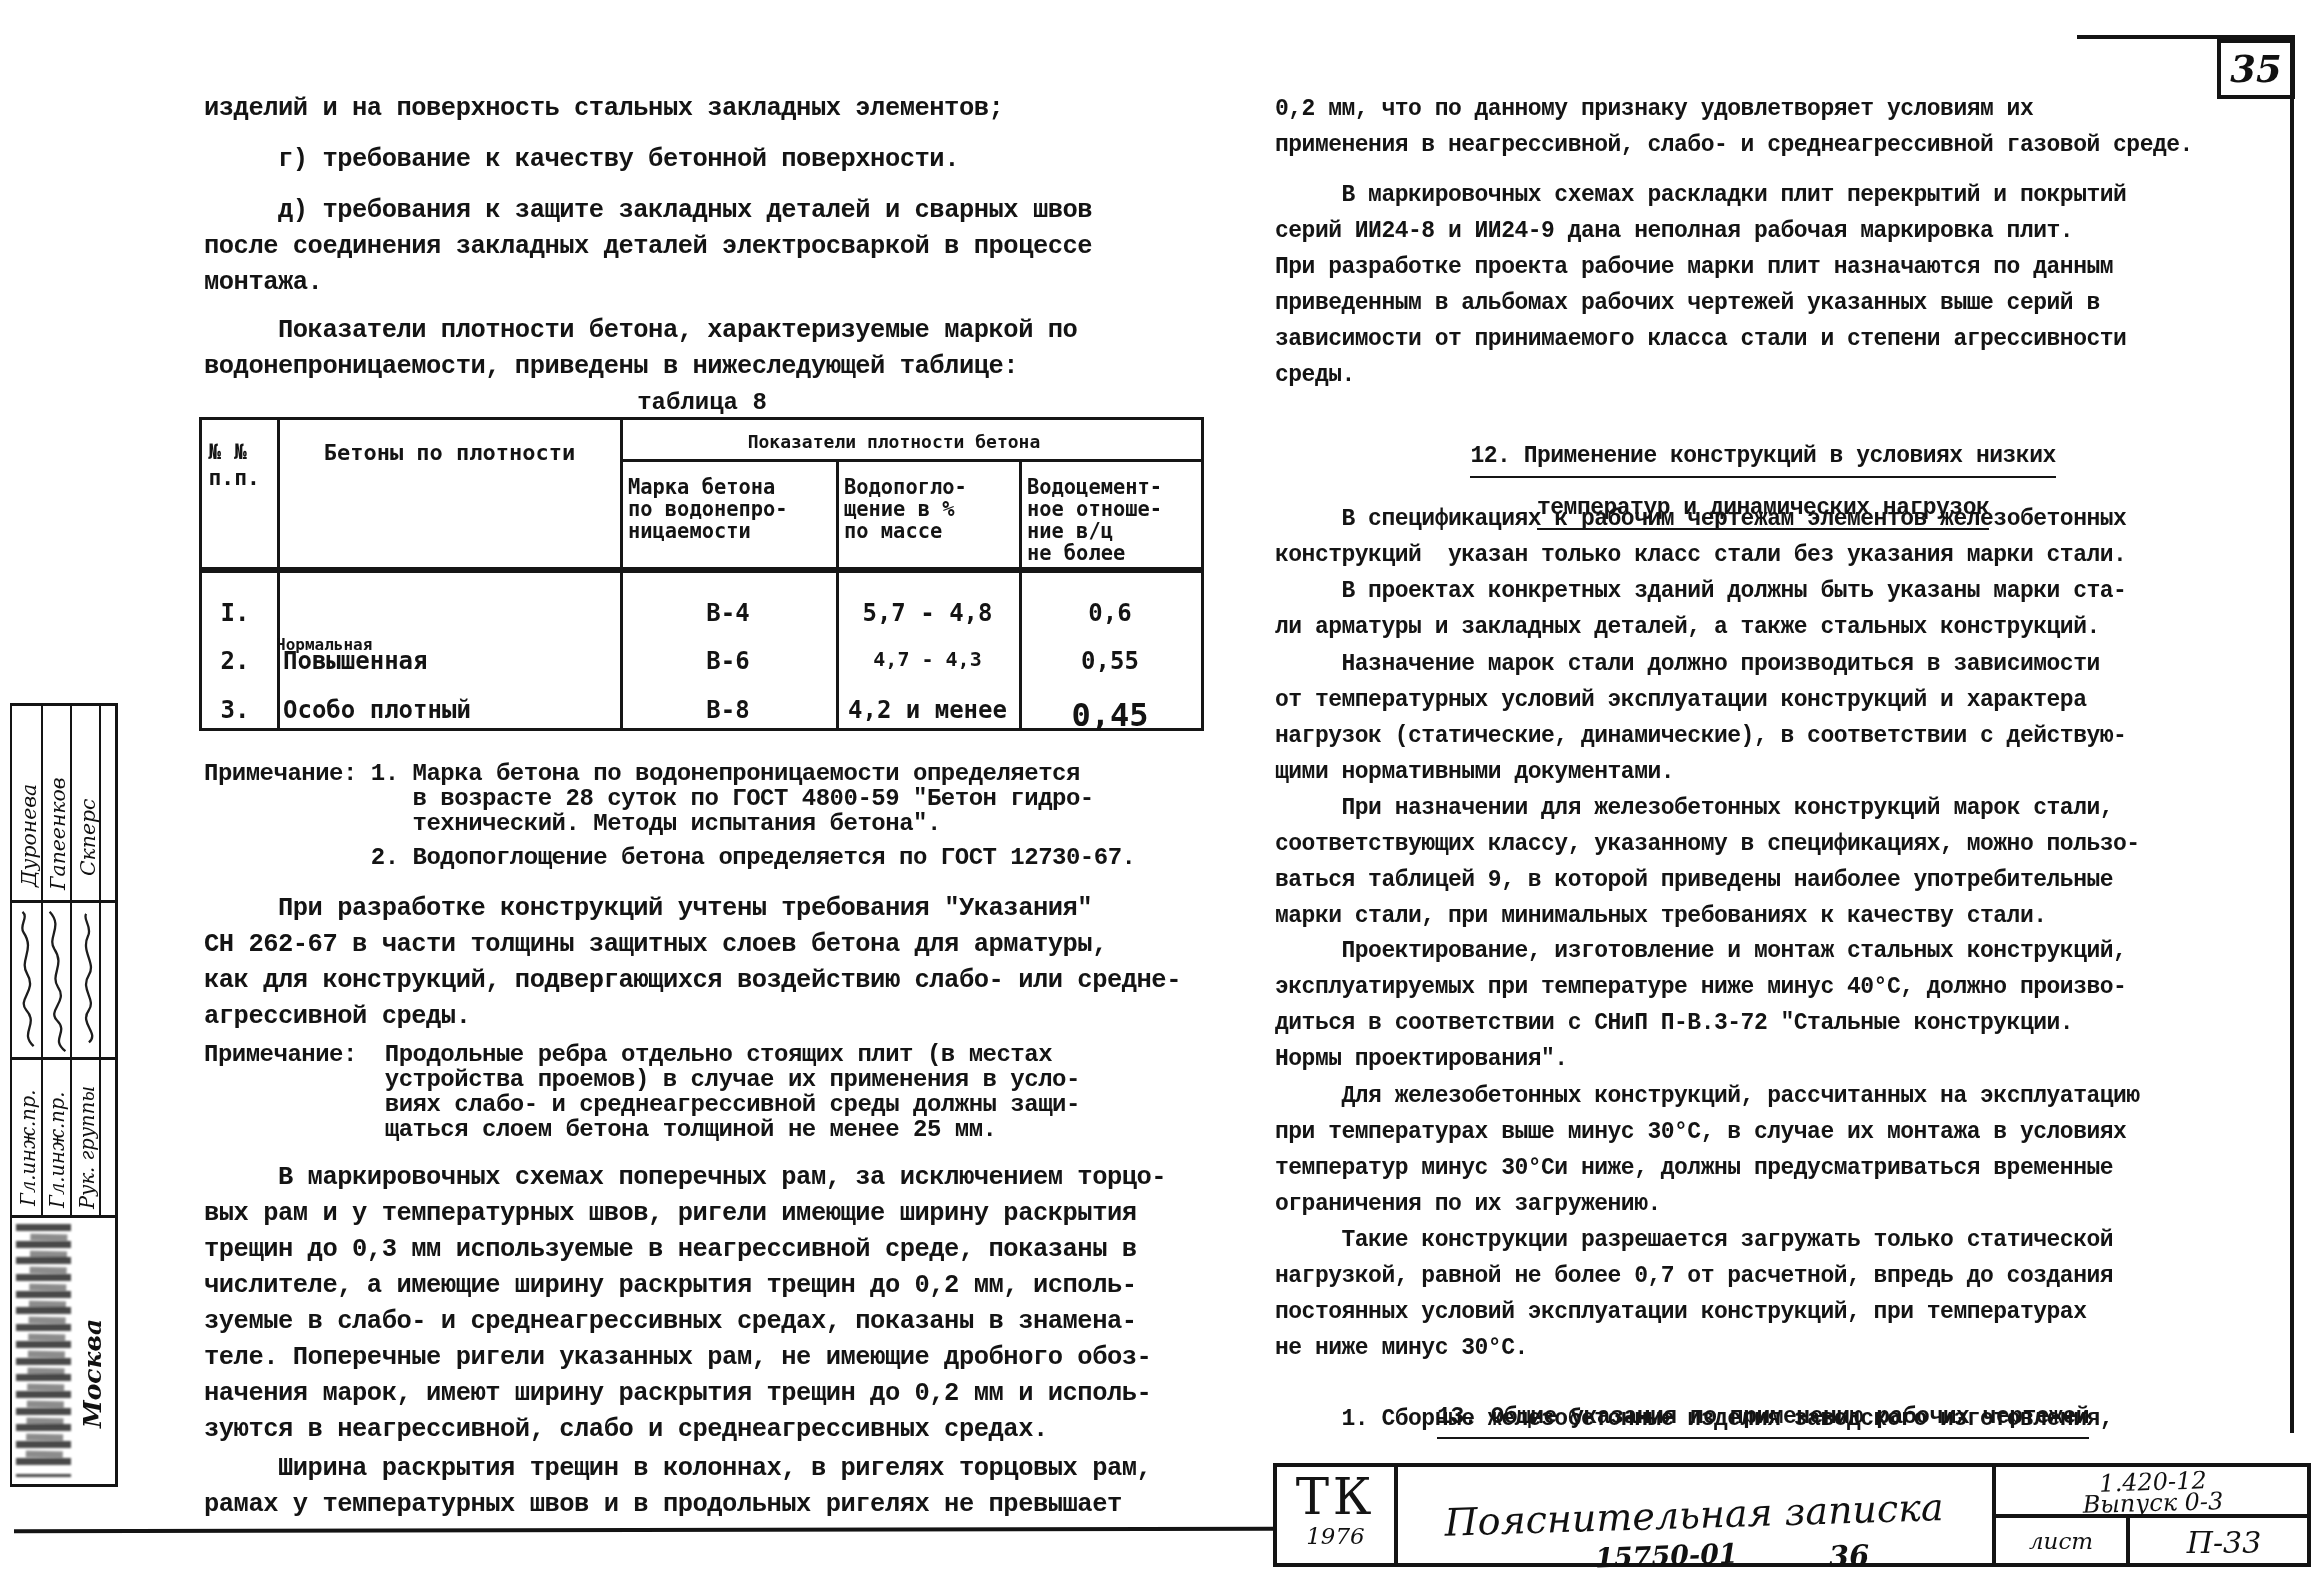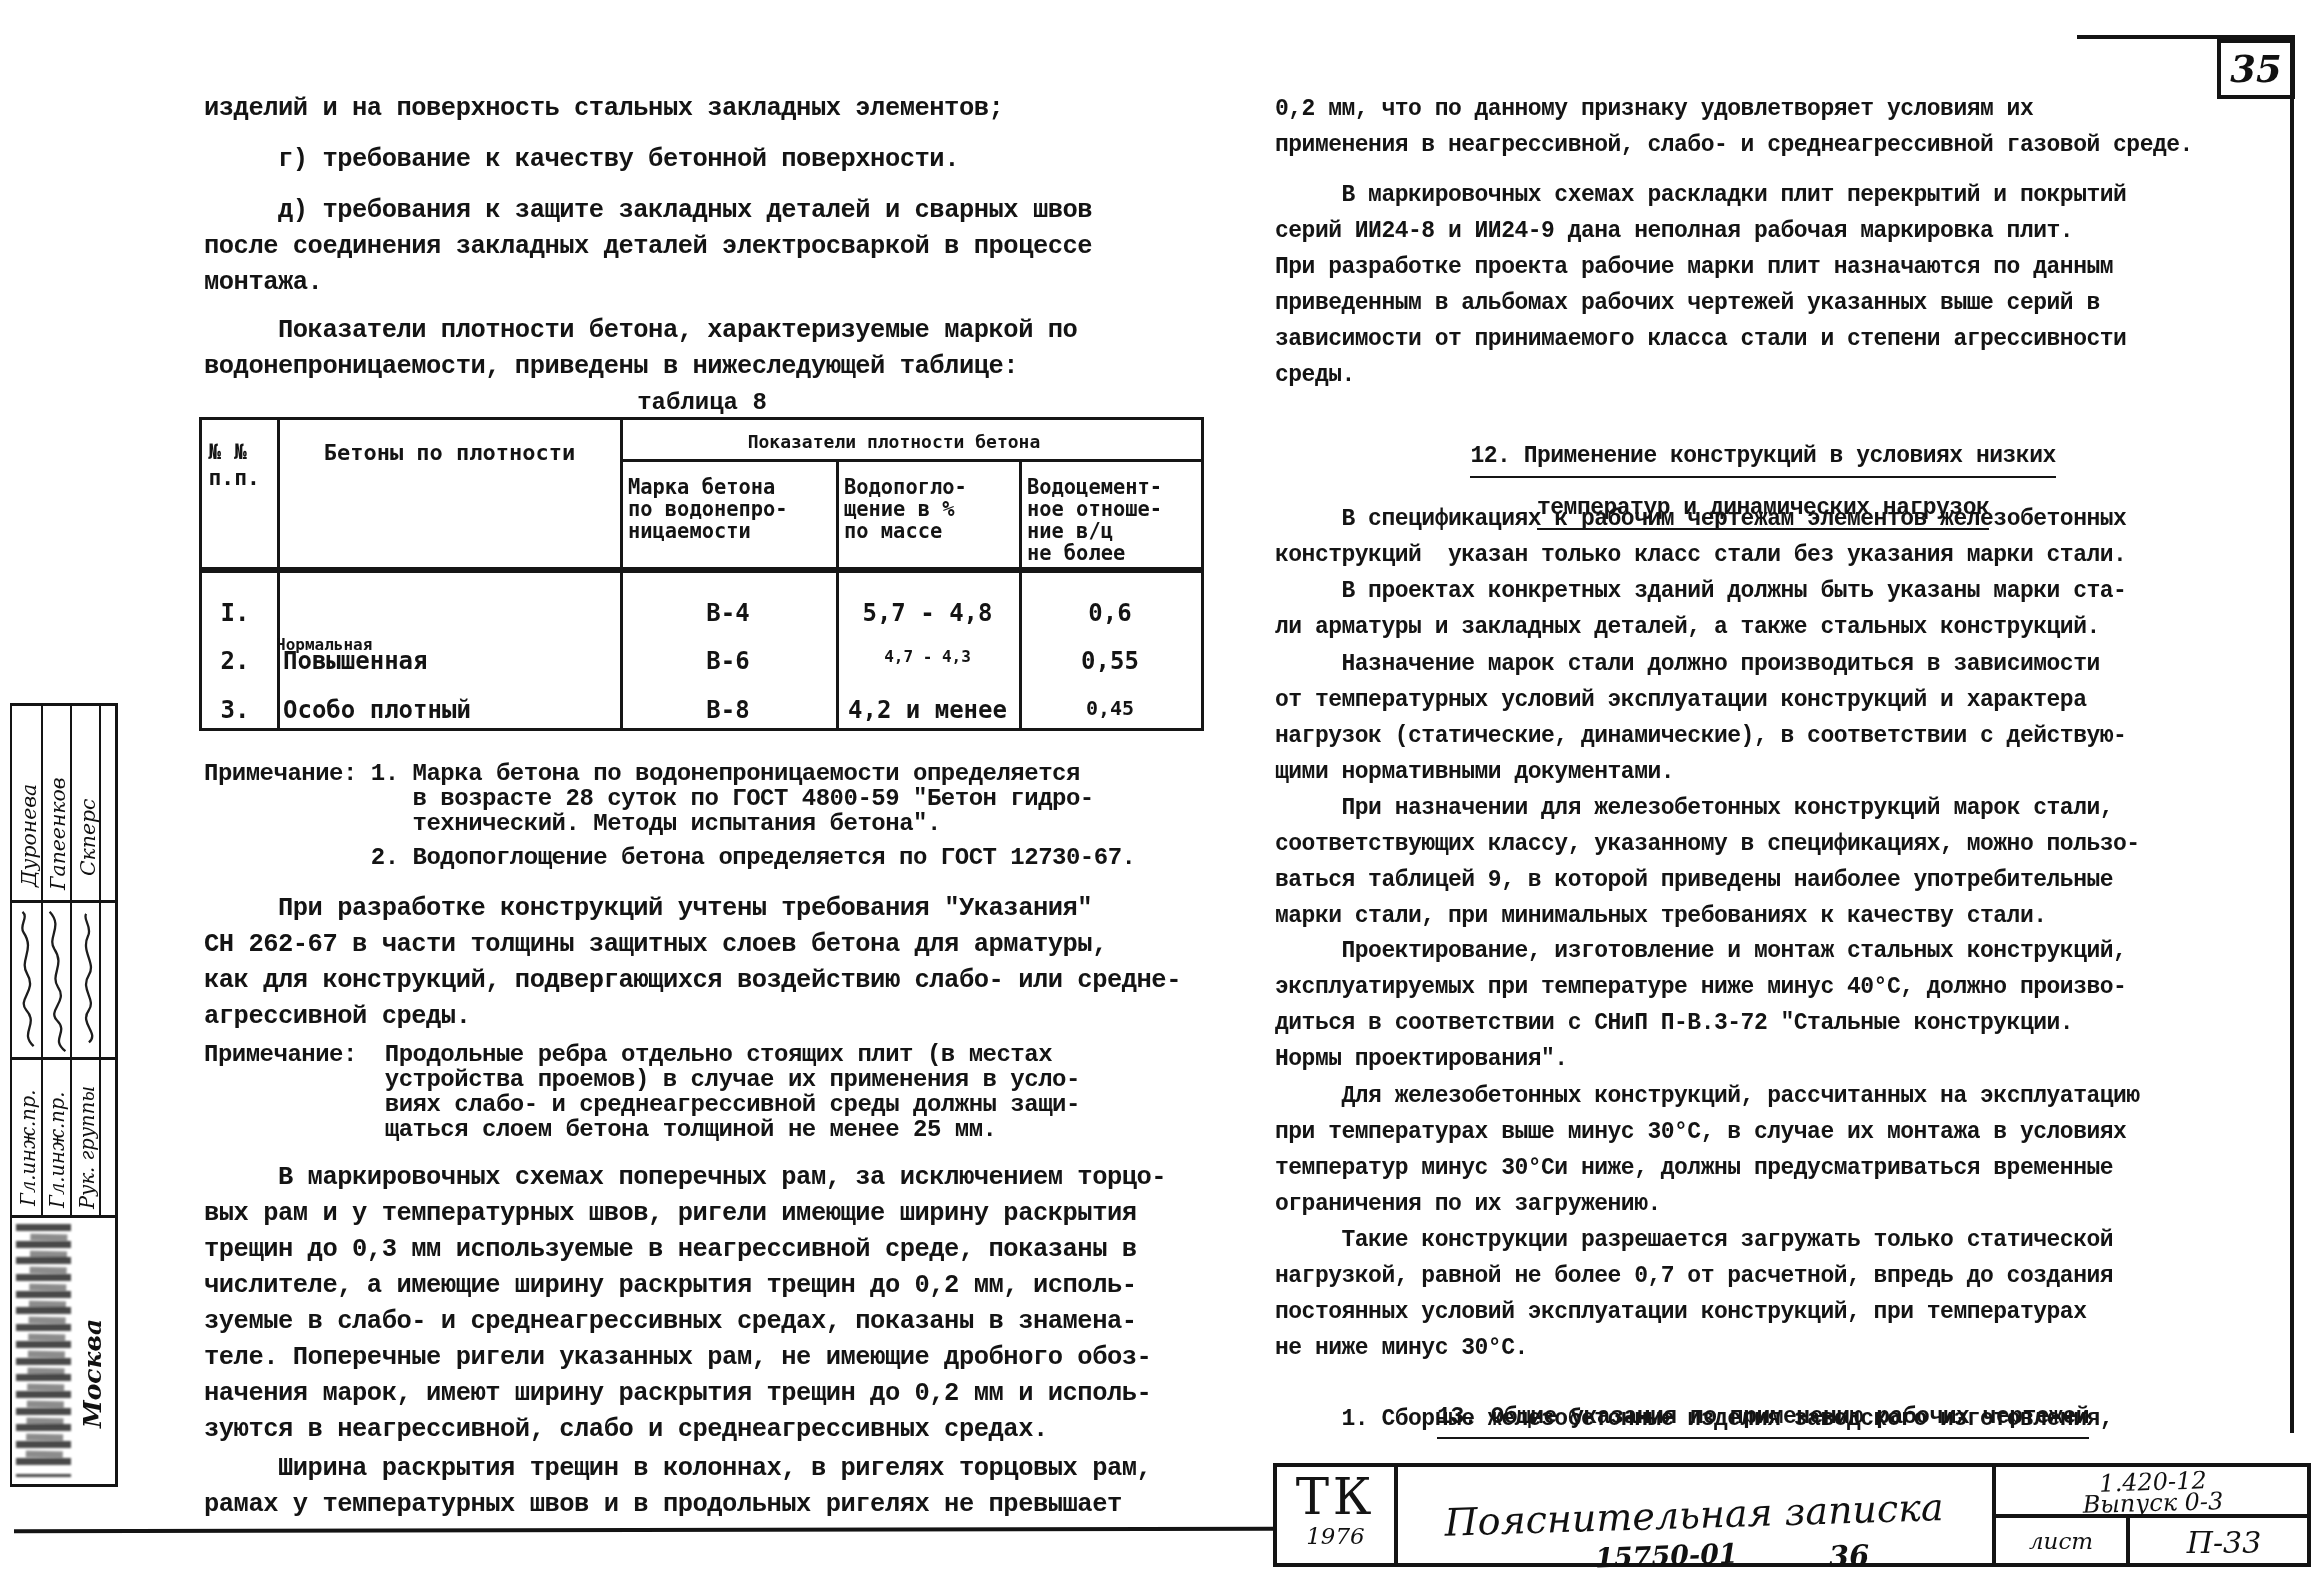--- a/index.html
+++ b/index.html
@@ -70,28 +70,28 @@
 
     <div class="cell" style="left:18.5px;top:179px;font-size:24px;">I.</div>
     <div class="cell" style="left:74px;top:179px;font-size:16px;margin-top:36px;">Нормальная</div>
     <div class="cell center" style="left:418px;width:216px;top:179px;font-size:24px;">В-4</div>
     <div class="cell center" style="left:634px;width:183px;top:179px;font-size:24px;">5,7 - 4,8</div>
     <div class="cell center" style="left:817px;width:182px;top:179px;font-size:24px;">0,6</div>
 
     <div class="cell" style="left:18.5px;top:227px;font-size:24px;">2.</div>
     <div class="cell" style="left:81px;top:227px;font-size:24px;">Повышенная</div>
     <div class="cell center" style="left:418px;width:216px;top:227px;font-size:24px;">В-6</div>
-    <div class="cell center" style="left:634px;width:183px;top:227px;font-size:16px;">4,7 - 4,3</div>
+    <div class="cell center" style="left:634px;width:183px;top:227px;font-size:20px;">4,7 - 4,3</div>
     <div class="cell center" style="left:817px;width:182px;top:227px;font-size:24px;">0,55</div>
 
     <div class="cell" style="left:18.5px;top:276px;font-size:24px;">3.</div>
     <div class="cell" style="left:81px;top:276px;font-size:24px;">Особо плотный</div>
     <div class="cell center" style="left:418px;width:216px;top:276px;font-size:24px;">В-8</div>
     <div class="cell center" style="left:634px;width:183px;top:276px;font-size:24px;">4,2 и менее</div>
-    <div class="cell center" style="left:817px;width:182px;top:276px;font-size:20px;">0,45</div>
+    <div class="cell center" style="left:817px;width:182px;top:276px;font-size:32px;">0,45</div>
   </div>
 
   <div class="abs mono lsingle" style="left:204px;top:761px;width:1039px;">Примечание: 1. Марка бетона по водонепроницаемости определяется
                в возрасте 28 суток по ГОСТ 4800-59 "Бетон гидро-
                технический. Методы испытания бетона".</div>
   <div class="abs mono lsingle" style="left:204px;top:845px;width:1039px;">            2. Водопоглощение бетона определяется по ГОСТ 12730-67.</div>
   <div class="abs mono lbody" style="left:204px;top:891px;width:1039px;">     При разработке конструкций учтены требования "Указания"
 СН 262-67 в части толщины защитных слоев бетона для арматуры,
 как для конструкций, подвергающихся воздействию слабо- или средне-
 агрессивной среды.</div>

